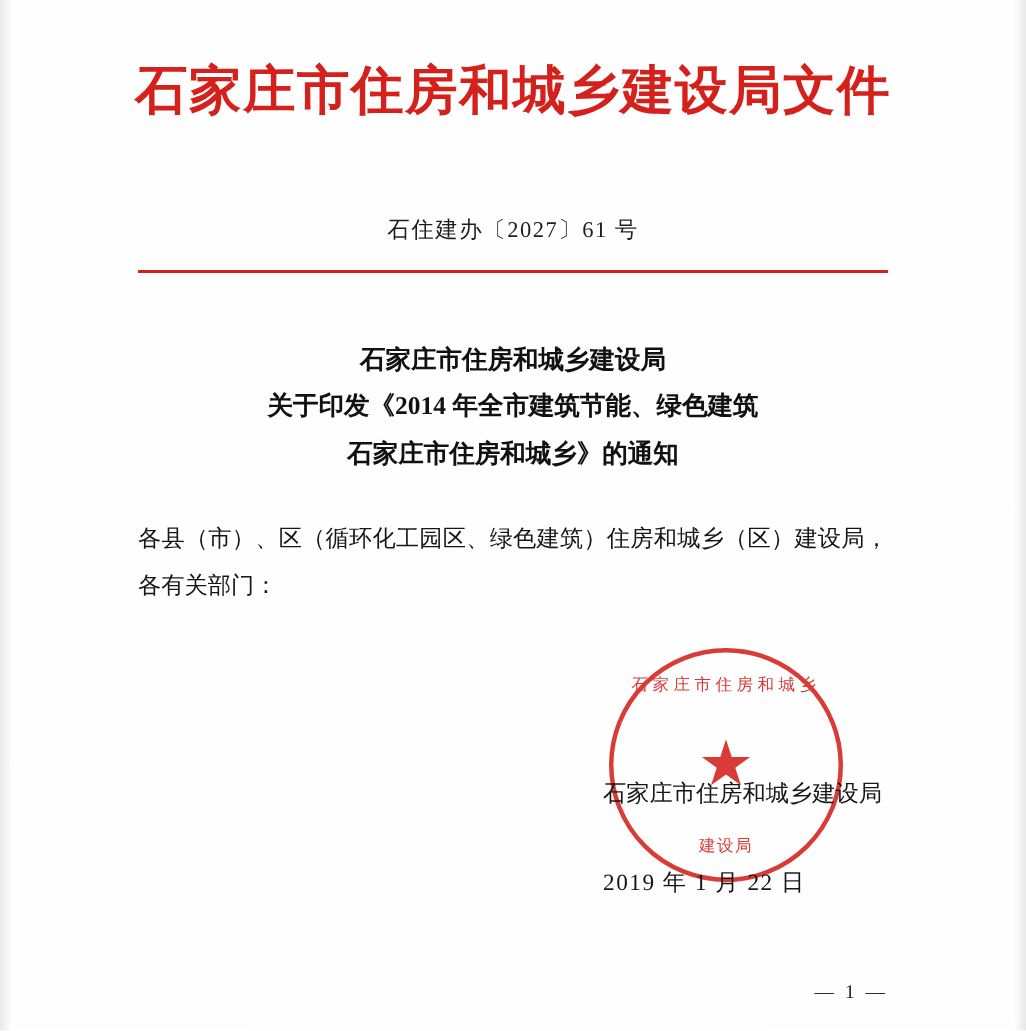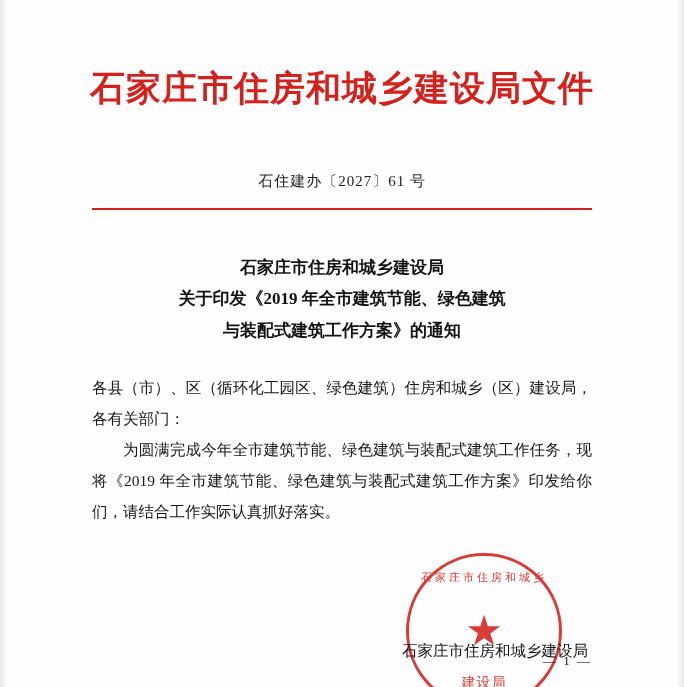--- a/index.html
+++ b/index.html
@@ -17,21 +17,21 @@
   .page {
     position: relative;
     width: 684px;
     height: 687px;
     background: #fefefe;
     box-sizing: border-box;
   }
   
   .masthead {
     text-align: center;
-    padding-top: 68px;
+    padding-top: 40px;
   }
   .masthead-title {
     color: #d4211c;
     font-size: 35px;
     font-weight: bold;
     letter-spacing: 1px;
     font-family: "Liberation Serif", "DejaVu Serif", serif;
     line-height: 1.2;
     white-space: nowrap;
   }
@@ -119,21 +119,21 @@
     font-size: 10px;
     letter-spacing: 2px;
   }
   .seal-arc-text {
     top: 14px;
     font-size: 11px;
     letter-spacing: 3px;
   }
   .seal-bottom-text {
     bottom: 14px;
-    font-size: 14px;
+    font-size: 11px;
     letter-spacing: 1px;
   }
   .signature {
     position: absolute;
     right: 96px;
     top: 84px;
     text-align: left;
     font-size: 15.5px;
     line-height: 2.0;
     color: #161616;
@@ -172,27 +172,26 @@
   </div>
 
   <div class="doc-number">石住建办〔2027〕61 号</div>
 
   <div class="red-rule-wrap">
     <div class="red-rule"></div>
   </div>
 
   <div class="title-block">
     <div class="title-line">石家庄市住房和城乡建设局</div>
-    <div class="title-line">关于印发《2019 年全市建筑节能、绿色建筑</div>
-    <div class="title-line">与装配式建筑工作方案》的通知</div>
+    <div class="title-line">关于印发《2014 年全市建筑节能、绿色建筑</div>
+    <div class="title-line">石家庄市住房和城乡》的通知</div>
   </div>
 
   <div class="body-block">
     <p>各县（市）、区（循环化工园区、绿色建筑）住房和城乡（区）建设局，各有关部门：</p>
-    <p class="indent">为圆满完成今年全市建筑节能、绿色建筑与装配式建筑工作任务，现将《2019 年全市建筑节能、绿色建筑与装配式建筑工作方案》印发给你们，请结合工作实际认真抓好落实。</p>
   </div>
 
   <div class="sign-area">
 
     <div class="seal">
       <div class="seal-inner"></div>
       <div class="seal-arc-text">石家庄市住房和城乡</div>
       <div class="seal-star">★</div>
       <div class="seal-bottom-text">建设局</div>
     </div>

